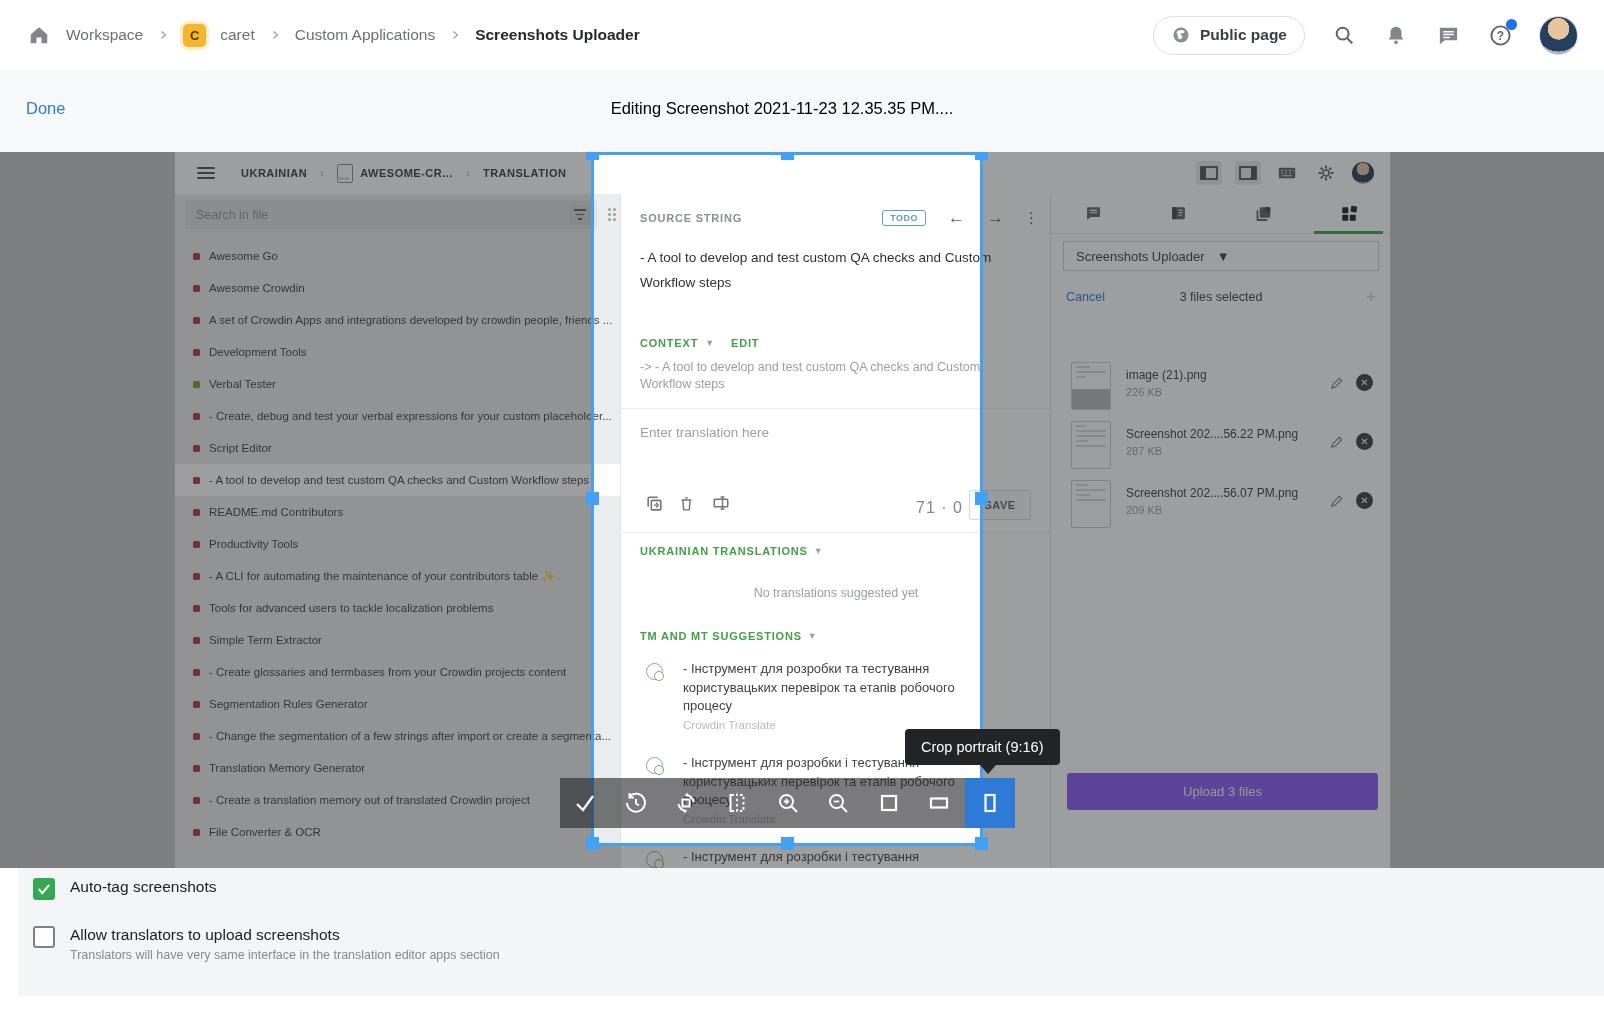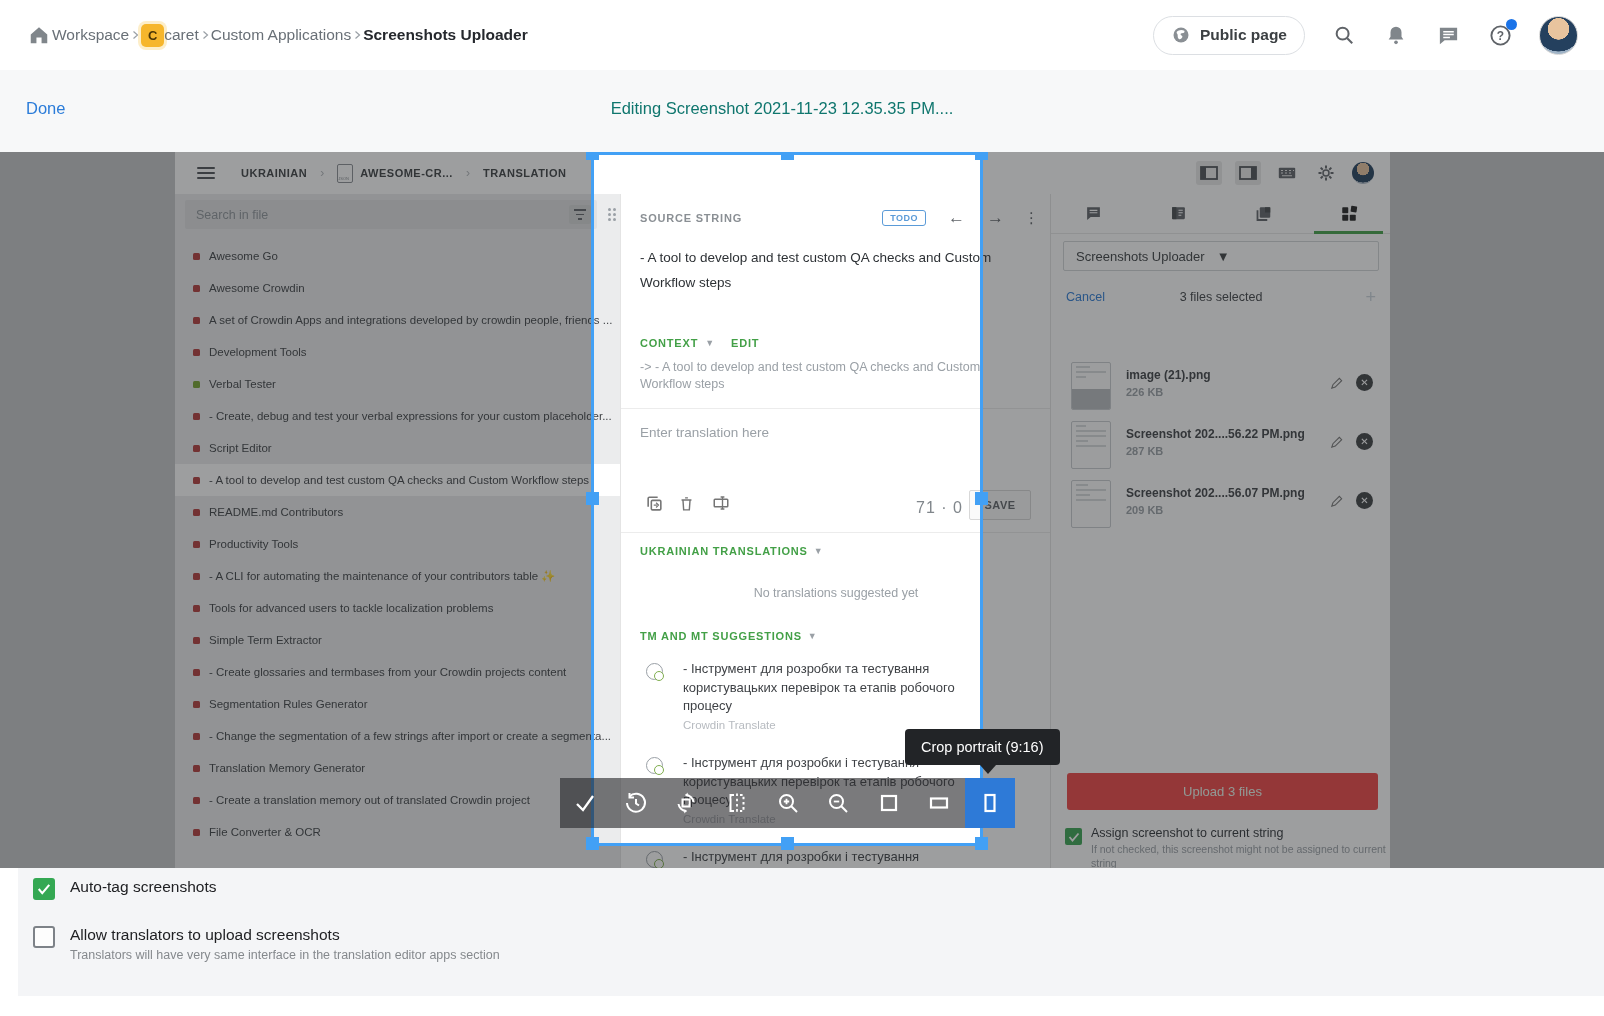--- a/index.html
+++ b/index.html
@@ -1,36 +1,36 @@
 <!DOCTYPE html>
 <html><head>
 <meta charset="utf-8">
 <style>
   html,body{margin:0;padding:0;}
   body{font-family:"Liberation Sans","DejaVu Sans",sans-serif;background:#fff;}
   .app{position:relative;width:1604px;height:1016px;overflow:hidden;background:#fff;}
 
   
   .topbar{position:absolute;left:0;top:0;width:1604px;height:70px;background:#fff;border-bottom:1px solid #ececec;display:flex;align-items:center;}
-  .crumbs{display:flex;align-items:center;padding-left:26px;}
+  .crumbs{display:flex;align-items:center;gap:14px;padding-left:26px;}
   .crumb{font-size:15.5px;color:#697077;white-space:nowrap;cursor:pointer;}
   .crumb.current{color:#25282d;font-weight:700;}
   .crumb-chev{color:#9aa0a6;}
   .proj-badge{width:23px;height:23px;border-radius:5px;background:#f6b62c;box-shadow:0 0 0 3px #fdeec9;display:flex;align-items:center;justify-content:center;font-weight:700;font-size:13px;color:#4c3606;}
   .top-right{margin-left:auto;display:flex;align-items:center;gap:26px;padding-right:26px;}
   .pill{display:flex;align-items:center;gap:9px;border:1.5px solid #dcdfe3;border-radius:20px;height:37px;padding:0 17px;cursor:pointer;background:#fff;}
   .pill span{font-size:15.5px;color:#3c4043;font-weight:600;}
   .tb-icon{width:26px;height:26px;position:relative;cursor:pointer;display:flex;align-items:center;justify-content:center;}
   .help-dot{position:absolute;right:-4px;top:-3px;width:11px;height:11px;border-radius:50%;background:#1a73e8;}
   .avatar{width:37px;height:37px;border-radius:50%;background:radial-gradient(circle at 50% 32%,#e8c49e 0 34%,#24405e 35% 72%,#9fb3c6 73%);border:1px solid #d6d6d6;cursor:pointer;}
 
   
   .edit-header{position:absolute;left:0;top:70px;width:1604px;height:82px;background:#f7f8f9;border-bottom:1px solid #e8eaec;}
   .done-link{position:absolute;left:26px;top:29px;font-size:16.5px;color:#2b7cd9;cursor:pointer;}
-  .edit-title{position:absolute;left:0;right:40px;top:29px;text-align:center;font-size:16.5px;color:#0f766e;}
+  .edit-title{position:absolute;left:0;right:40px;top:29px;text-align:center;font-size:16.5px;color:#000000;}
 
   
   .edit-region{position:absolute;left:0;top:152px;width:1604px;height:716px;background:#7d7f81;overflow:hidden;}
   .inner-shot{position:absolute;left:175px;top:0;width:1215px;height:716px;background:#fff;overflow:hidden;}
 
   
   .ed-topbar{position:absolute;left:0;top:0;width:100%;height:42px;background:#fff;border-bottom:5px solid #0ea5e9;display:flex;align-items:center;}
   .ham{width:18px;height:12px;margin-left:22px;display:flex;flex-direction:column;justify-content:space-between;}
   .ham i{height:2px;background:#4d5156;border-radius:1px;}
   .ed-crumbs{display:flex;align-items:center;gap:13px;margin-left:26px;}
@@ -94,30 +94,30 @@
   .tabs{position:absolute;left:0;top:0;right:0;height:39px;border-bottom:1px solid #e8e8e8;display:flex;}
   .tab{flex:1;display:flex;align-items:center;justify-content:center;position:relative;}
   .tab.active:after{content:"";position:absolute;left:8px;right:8px;bottom:-1px;height:3px;background:#43a047;}
   .app-select{position:absolute;left:12px;top:47px;width:316px;height:30px;border:1px solid #d2d5d8;border-radius:2px;box-sizing:border-box;display:flex;align-items:center;}
   .app-select span{font-size:13px;color:#3c4043;margin-left:12px;}
   .sel-caret{margin-left:auto;margin-right:10px;color:#5f6368;font-size:10px;}
   .files-head{position:absolute;left:15px;right:15px;top:93px;height:20px;display:flex;align-items:center;}
   .cancel-link{font-size:12.5px;color:#2e7cd6;}
   .files-count{position:absolute;left:0;right:0;text-align:center;font-size:12.5px;color:#3f4246;}
   .plus{margin-left:auto;font-size:18px;color:#80868b;position:relative;z-index:1;}
-  .frow{position:absolute;left:0;right:0;height:52px;font-weight:bold;}
+  .frow{position:absolute;left:0;right:0;height:52px;}
   .thumb{position:absolute;left:20px;top:0;width:38px;height:46px;background:#fdfdfd;border:1px solid #c9cccf;border-radius:2px;overflow:hidden;}
   .thumb i{display:block;height:2px;background:#d8dadc;margin:3px 4px 0;}
   .thumb.dark-half:after{content:"";position:absolute;left:0;right:0;bottom:0;height:20px;background:#b9bcbf;}
   .thumb .red-mark{width:12px;height:5px;background:#c9444a;border-radius:1px;margin:3px auto 0;}
   .fname{position:absolute;left:75px;top:6px;font-size:12px;color:#3f4246;white-space:nowrap;}
   .fsize{position:absolute;left:75px;top:24px;font-size:11px;color:#9aa0a6;}
   .pencil{position:absolute;right:47px;top:14px;}
   .xcircle{position:absolute;right:18px;top:12px;width:17px;height:17px;border-radius:50%;background:#3c4043;color:#fff;font-size:10px;display:flex;align-items:center;justify-content:center;}
-  .upload-btn{position:absolute;left:16px;right:13px;top:579px;height:37px;background:#ef4444;border-radius:3px;display:flex;align-items:center;justify-content:center;font-size:13px;color:#eaf5ec;}
+  .upload-btn{position:absolute;left:16px;right:13px;top:579px;height:37px;background:#8b5cf6;border-radius:3px;display:flex;align-items:center;justify-content:center;font-size:13px;color:#eaf5ec;}
   .assign{position:absolute;left:14px;right:10px;top:632px;}
   .cb-green{width:17px;height:17px;border-radius:2px;background:#3aa552;display:flex;align-items:center;justify-content:center;position:absolute;left:0;top:2px;}
   .assign-label{margin-left:26px;font-size:12.5px;color:#2f3337;}
   .assign-note{margin-left:26px;margin-top:3px;width:296px;font-size:10.5px;line-height:13.5px;color:#9aa0a6;}
 
   
   .dim{position:absolute;background:rgba(38,40,43,.45);}
   .dim-left{left:175px;top:0;width:418px;height:716px;}
   .dim-right{left:982px;top:0;width:408px;height:716px;}
   .dim-bottom{left:593px;top:693px;width:389px;height:23px;}
@@ -513,29 +513,20 @@
           <span class="fsize">209 KB</span>
           <span class="pencil">
               <svg width="14" height="14" viewBox="0 0 24 24">
                 <path d="M3 21l2-6L16 4l4 4L9 19z" fill="none" stroke="#757575" stroke-width="1.8"></path>
               </svg>
             </span>
           <span class="xcircle">✕</span>
         </div>
 
         <div class="upload-btn">Upload 3 files</div>
-        <div class="assign">
-          <span class="cb-green">
-              <svg width="12" height="10" viewBox="0 0 24 20">
-                <path d="M3 10l6 7L21 3" fill="none" stroke="#fff" stroke-width="3.6"></path>
-              </svg>
-            </span>
-          <div class="assign-label">Assign screenshot to current string</div>
-          <div class="assign-note">If not checked, this screenshot might not be assigned to current string</div>
-        </div>
       </div>
     </div>
 
     <div class="dim dim-left"></div>
     <div class="dim dim-right"></div>
     <div class="dim dim-bottom"></div>
 
     <div class="crop-line line-left"></div>
     <div class="crop-line line-right"></div>
     <div class="crop-line line-top"></div>

